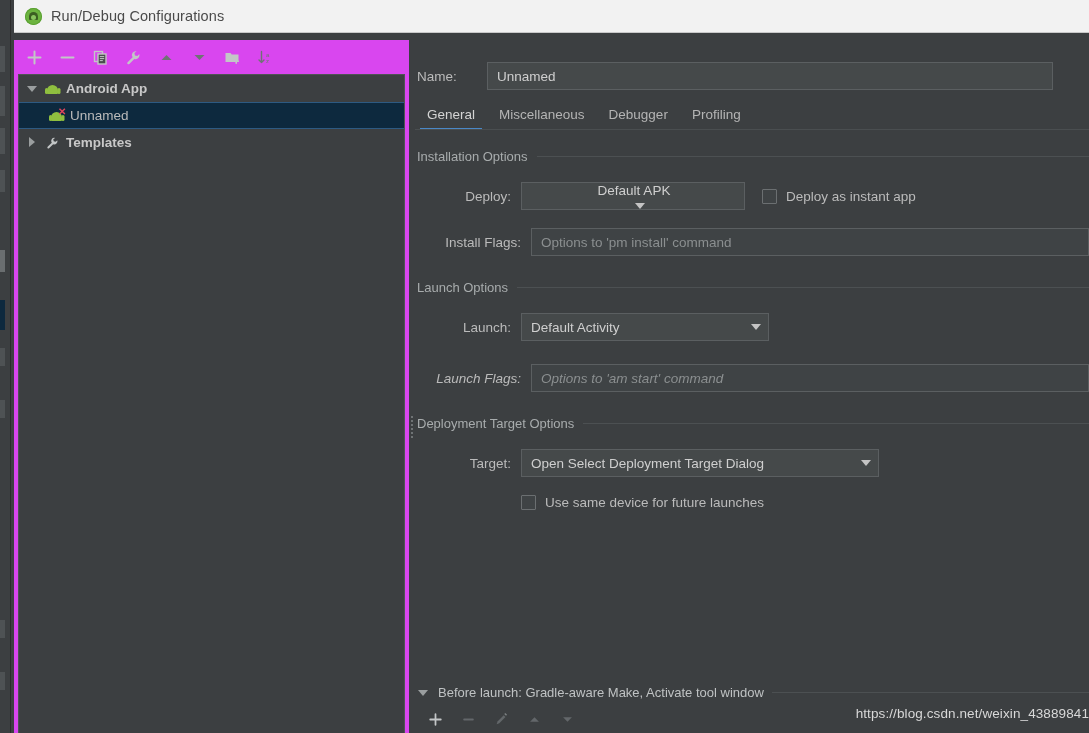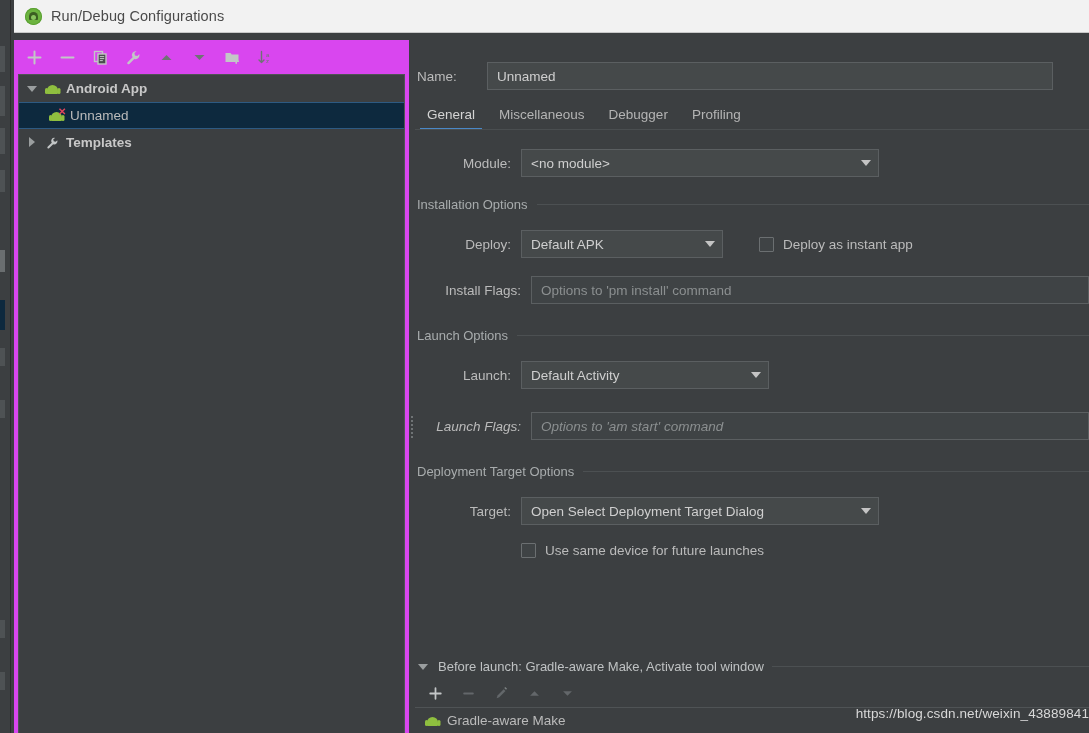--- a/index.html
+++ b/index.html
@@ -383,40 +383,33 @@
     <div class="tabs">
       <div class="tab active">General</div>
       <div class="tab">Miscellaneous</div>
       <div class="tab">Debugger</div>
       <div class="tab">Profiling</div>
     </div>
     <div class="tabs-rule"></div>
 
     <div class="form">
 
-      <div class="frow" style="margin-top:18px;">
-        <span class="flabel w100">Module:</span>
-        <div class="combo" style="width:358px;">
-          <span>&lt;no module&gt;</span>
-          <span class="caret"></span>
-        </div>
-      </div>
 
       <div class="section" style="margin-top:12px;">
         <span class="stitle">Installation Options</span>
         <span class="sline"></span>
       </div>
 
       <div class="frow" style="margin-top:11px;">
         <span class="flabel w100">Deploy:</span>
-        <div class="combo" style="width:202px;">
+        <div class="combo" style="width:224px;flex-direction:column;">
           <span>Default APK</span>
           <span class="caret"></span>
         </div>
-        <div class="cbrow" style="margin-left:36px;align-items:center;">
+        <div class="cbrow" style="margin-left:17px;align-items:center;">
           <span class="checkbox"></span>
           <span class="cblabel">Deploy as instant app</span>
         </div>
       </div>
 
       <div class="frow" style="margin-top:16px;">
         <span class="flabel w110">Install Flags:</span>
         <div class="textfield" style="width:572px;">
           <span>Options to 'pm install' command</span>
         </div>
@@ -493,21 +486,17 @@
               <path d="M3.5 11 8.5 6l5 5z" fill="#63676a"></path>
             </svg>
         </div>
         <div class="tb-btn">
           <svg width="15" height="15" viewBox="0 0 17 17">
               <path d="M3.5 6 8.5 11l5-5z" fill="#63676a"></path>
             </svg>
         </div>
       </div>
 
-      <div class="bl-list">
-        <span class="droid"></span>
-        <span>Gradle-aware Make</span>
-      </div>
     </div>
 
     <div class="watermark">https://blog.csdn.net/weixin_43889841</div>
   </div>
 </div>
 
 </body></html>

